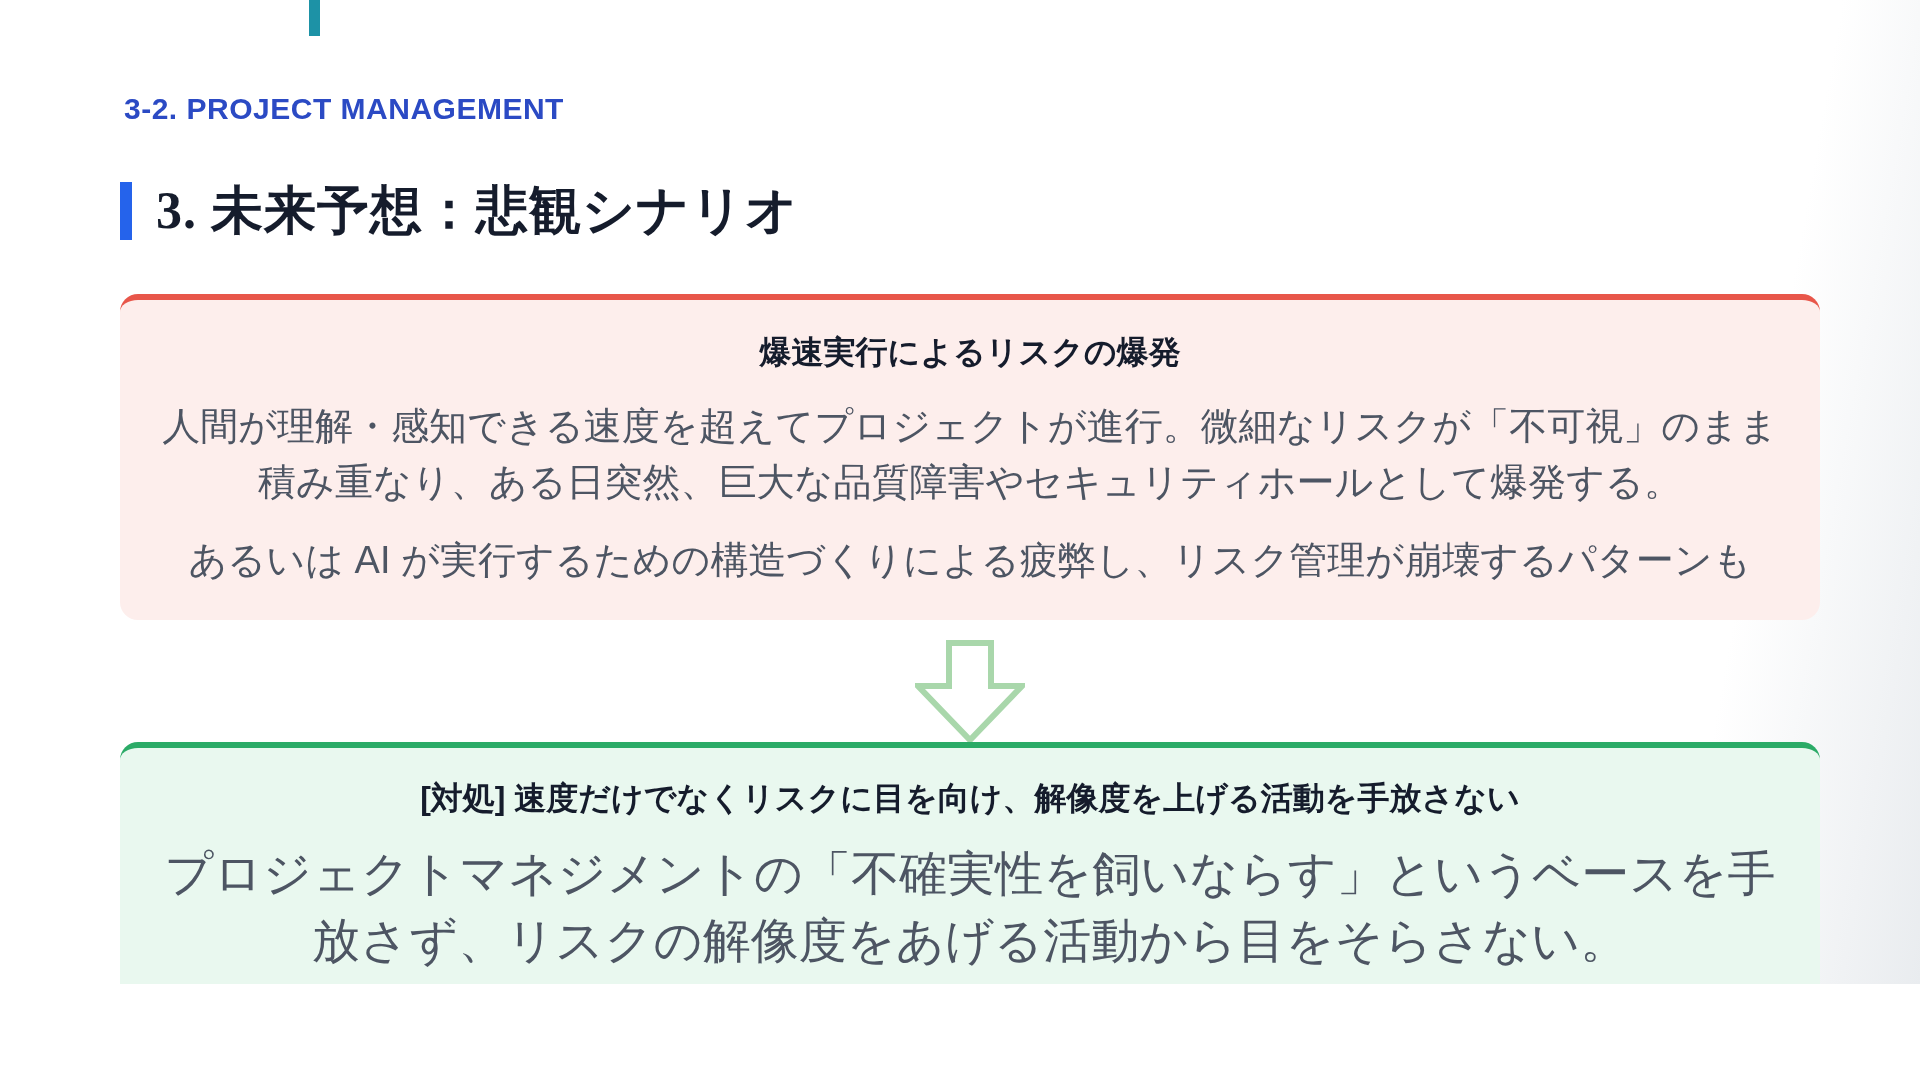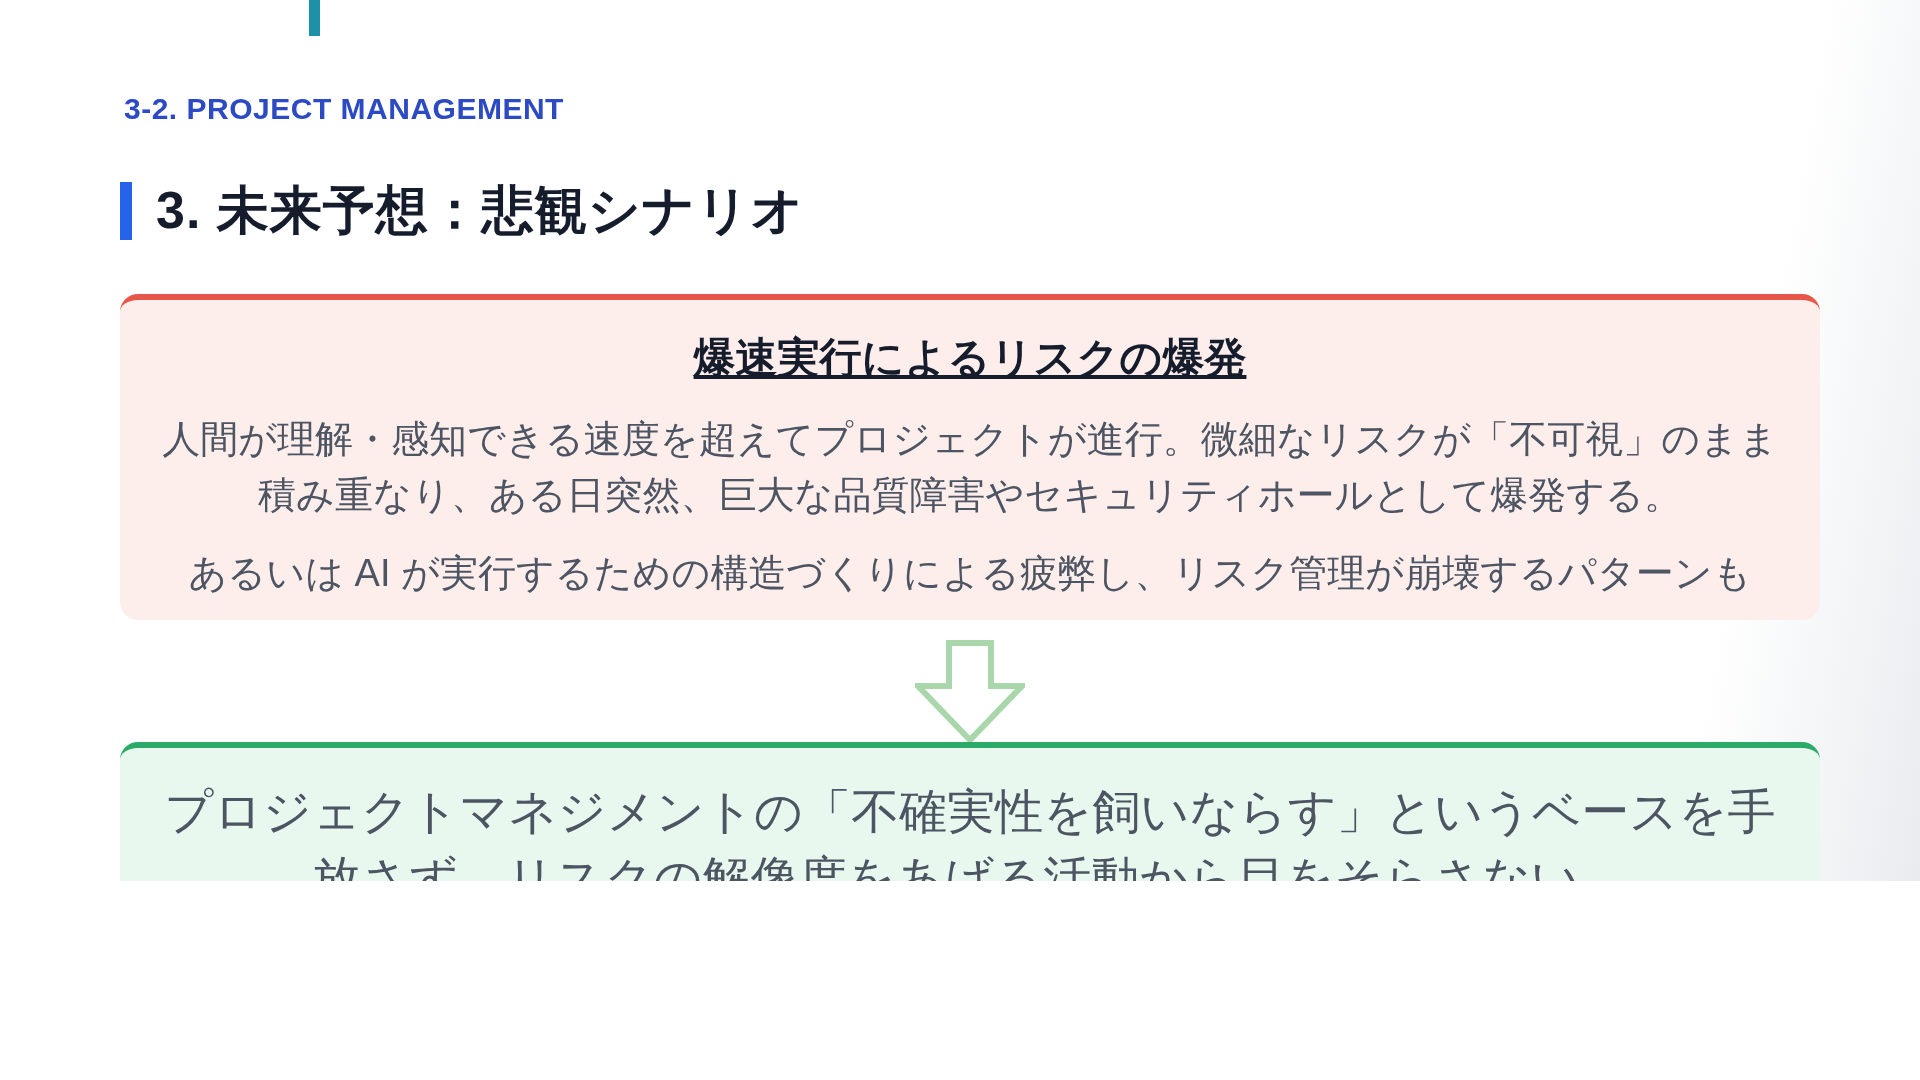--- a/index.html
+++ b/index.html
@@ -16,21 +16,21 @@
   }
   * { margin: 0; padding: 0; box-sizing: border-box; }
   html, body { width: 1920px; height: 1080px; }
   body {
     font-family: "Liberation Sans", "DejaVu Sans", sans-serif;
     background: #ffffff;
   }
   .slide {
     position: relative;
     width: 1920px;
-    height: 881px;
+    height: 984px;
     overflow: hidden;
     background: linear-gradient(100deg, #ffffff 0%, #ffffff 88%, #e9ecef 100%);
   }
   .top-mark {
     position: absolute;
     left: 309px;
     top: 0;
     width: 11px;
     height: 36px;
     background: var(--top-mark);
@@ -43,20 +43,21 @@
     font-weight: 700;
     letter-spacing: 0.5px;
     color: var(--accent-blue);
   }
   .title-row {
     position: absolute;
     left: 120px;
     top: 182px;
     display: flex;
     align-items: center;
+    font-family: Liberation Serif, serif;
   }
   .title-bar {
     width: 12px;
     height: 58px;
     background: var(--bar-blue);
     margin-right: 24px;
     flex: 0 0 auto;
   }
   .slide-title {
     font-size: 52px;
@@ -80,25 +81,24 @@
     padding: 32px 40px 0 40px;
   }
   .card.solution {
     top: 742px;
     height: 290px;
     background: var(--solution-bg);
     border-top: 6px solid var(--solution-border);
     padding: 30px 34px 0 34px;
   }
   .card h2 {
-    font-size: 42px;
+    font-size: 32px;
     font-weight: 700;
     color: var(--text-dark);
     line-height: 1.25;
-    text-decoration: underline;
   }
   .card.risk p {
     font-size: 38px;
     color: var(--text-body);
     line-height: 1.48;
     text-align: center;
   }
   .card.risk h2 { margin-bottom: 26px; }
   .card.risk .p2 { margin-top: 22px; }
   .card.solution h2 { margin-bottom: 22px; }
@@ -145,18 +145,19 @@
     <p class="p2">あるいは AI が実行するための構造づくりによる疲弊し、リスク管理が崩壊するパターンも</p>
   </section>
 
   <div class="arrow-wrap">
     <svg viewBox="0 0 110 104" xmlns="http://www.w3.org/2000/svg">
       <polygon points="34,3 76,3 76,46 107,46 55,100 3,46 34,46" fill="#ffffff" stroke="var(--arrow-stroke, #a9d7ab)" stroke-width="6" stroke-linejoin="miter"></polygon>
     </svg>
   </div>
 
   <section class="card solution">
+    <h2>[対処] 速度だけでなくリスクに目を向け、解像度を上げる活動を手放さない</h2>
     <p class="p1">プロジェクトマネジメントの「不確実性を飼いならす」というベースを手放さず、リスクの解像度をあげる活動から目をそらさない。</p>
   </section>
 
   <div class="bottom-line"></div>
 
 </div>
 
 </body></html>

